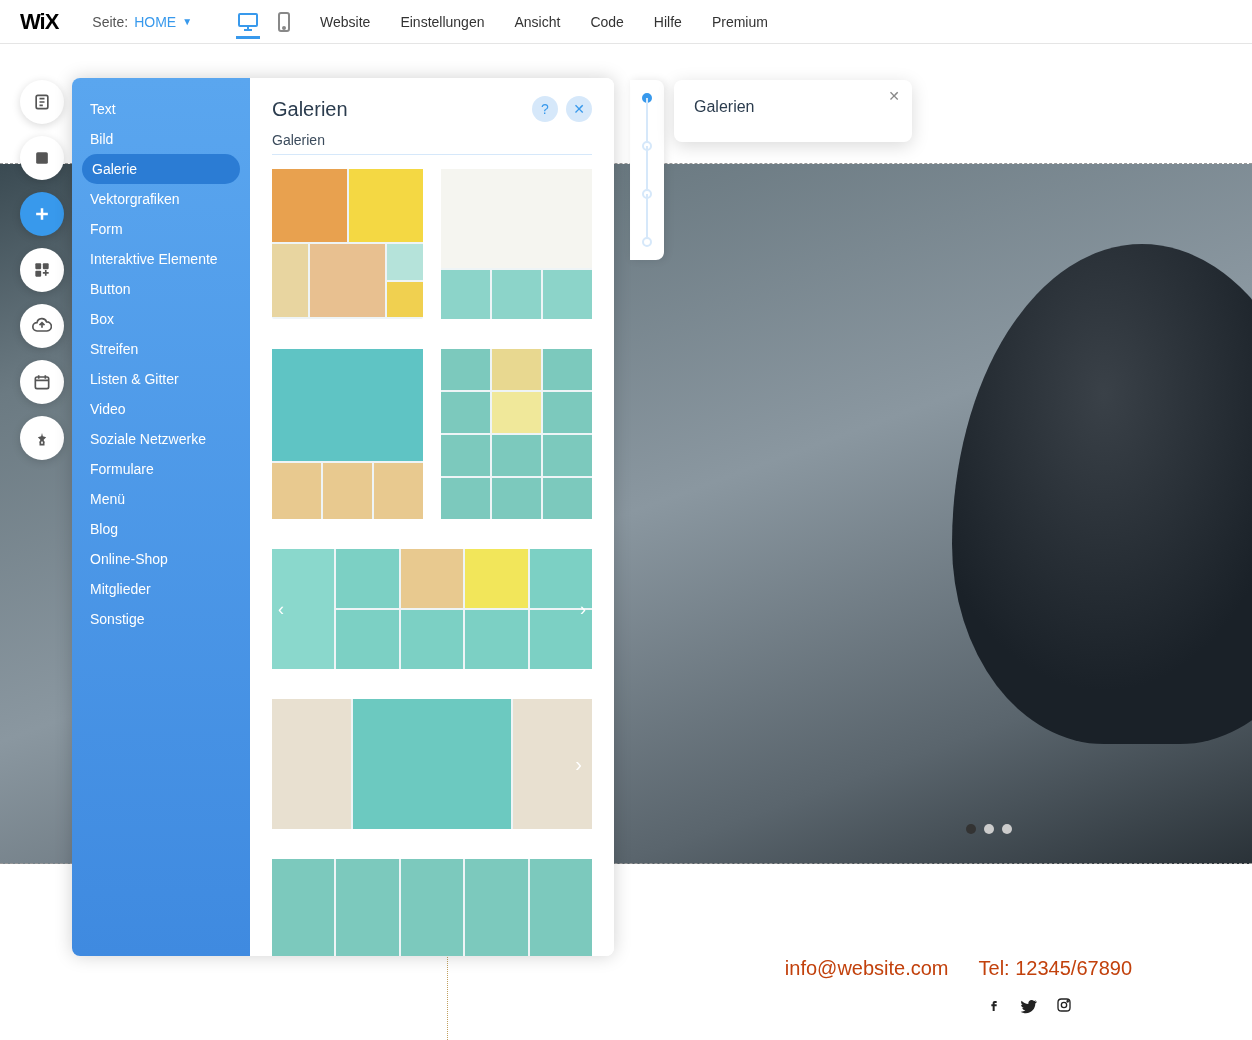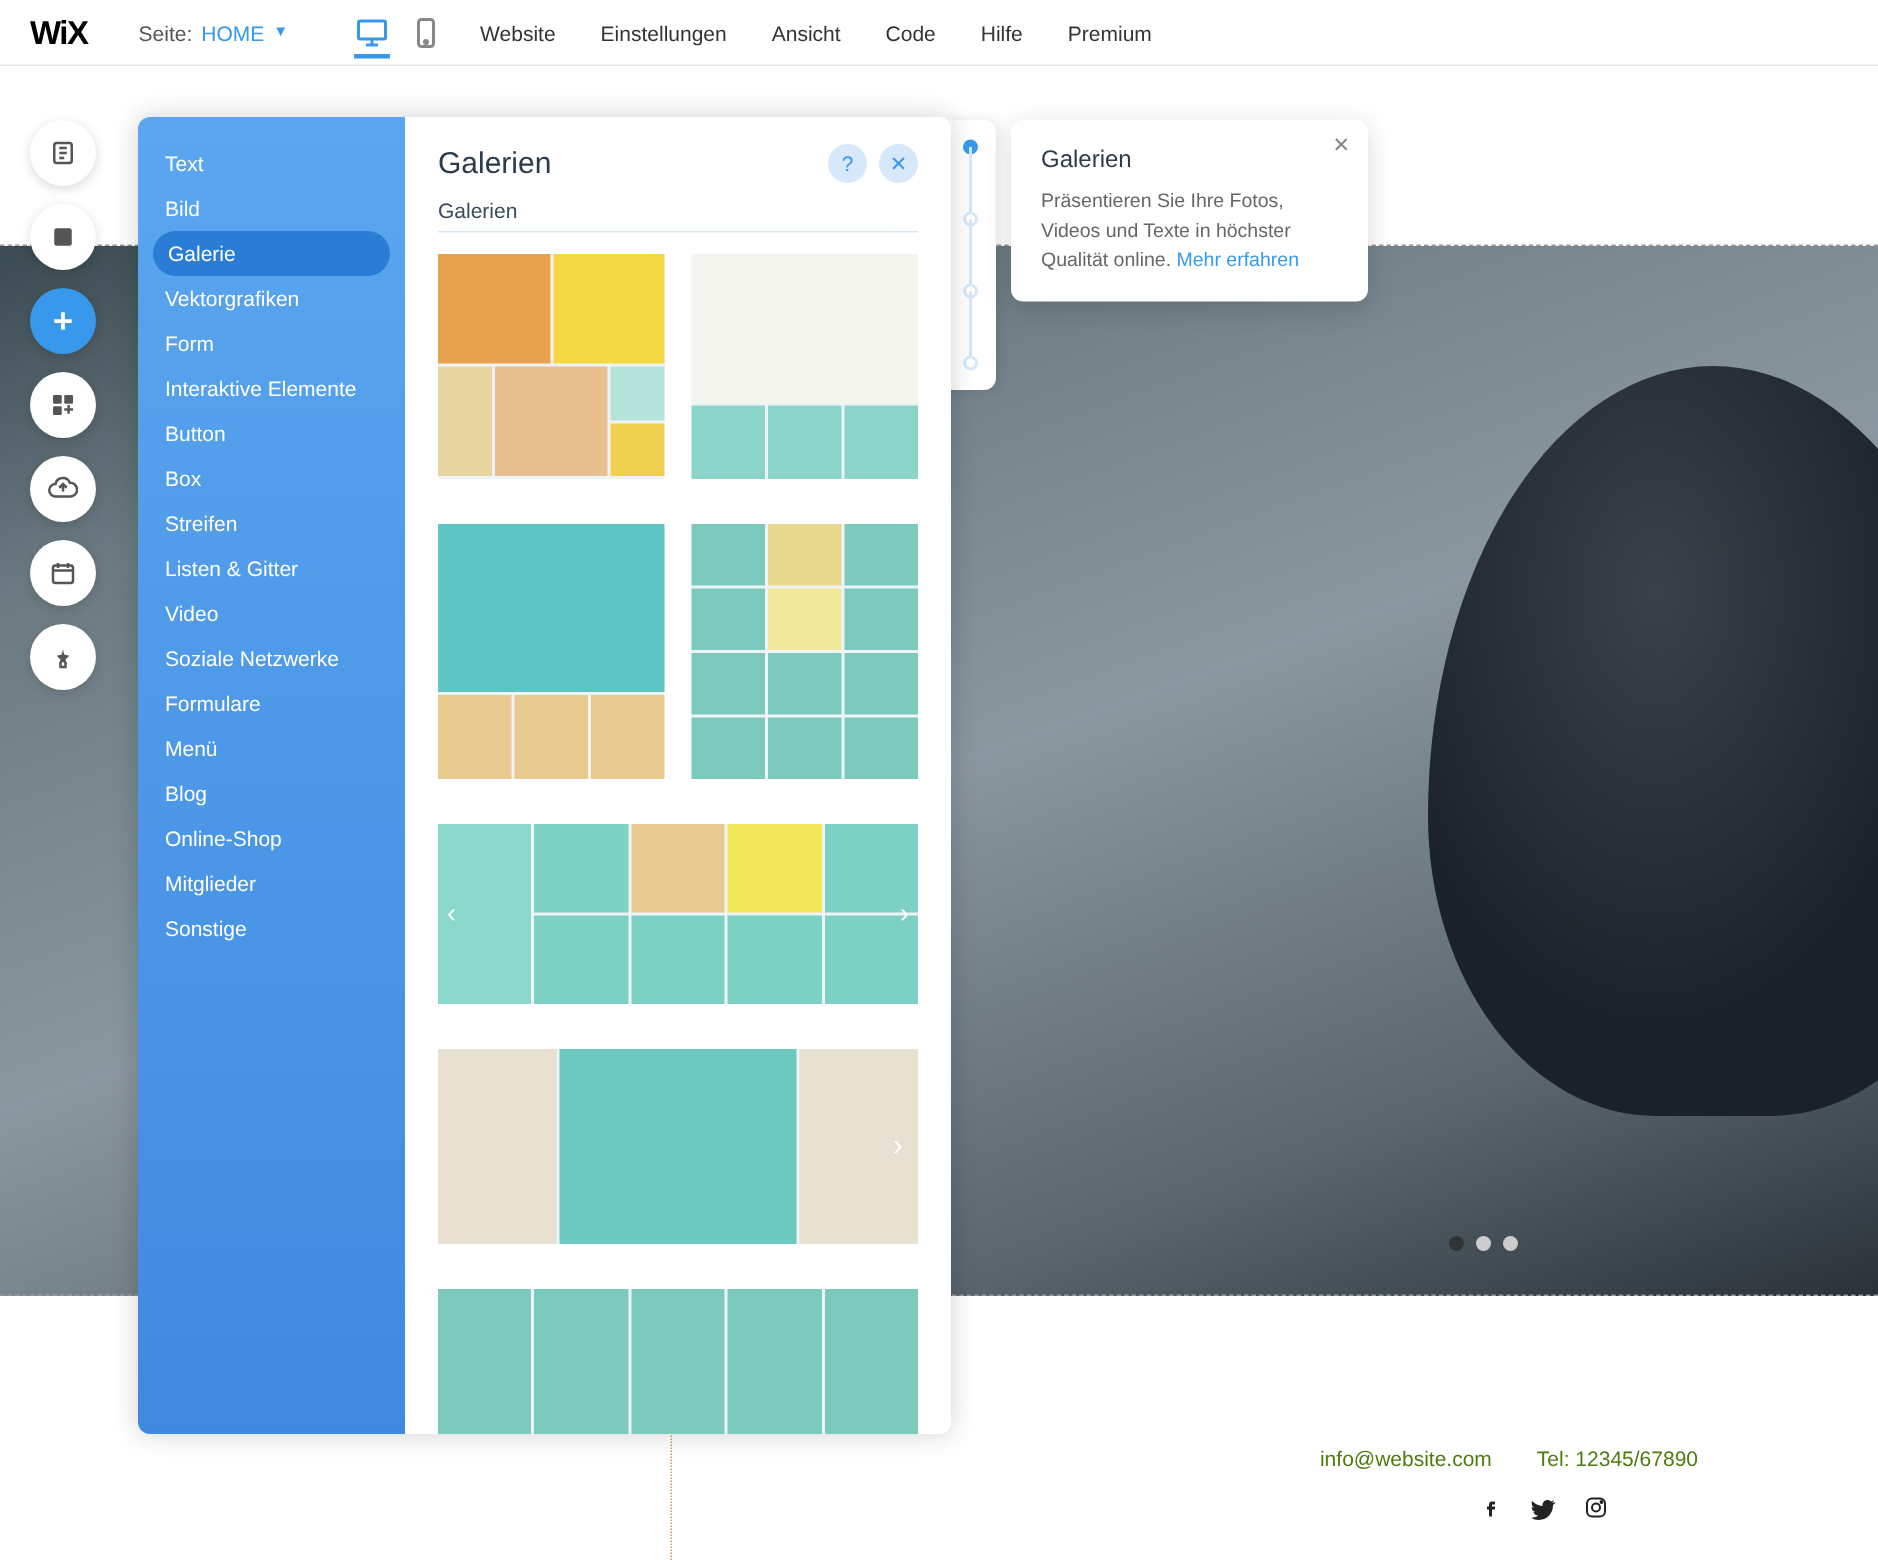--- a/index.html
+++ b/index.html
@@ -28,21 +28,21 @@
 .dots .dot { width: 10px; height: 10px; border-radius: 50%; background: #ccc; }
 .dots .dot.active { background: #333; }
 
 
 .left-rail { position: absolute; top: 80px; left: 20px; display: flex; flex-direction: column; gap: 12px; z-index: 5; }
 .rail-btn { width: 44px; height: 44px; border-radius: 50%; background: #fff; box-shadow: 0 2px 8px rgba(0,0,0,0.15); display: flex; align-items: center; justify-content: center; cursor: pointer; color: #555; }
 .rail-btn.active { background: #3899ec; color: #fff; }
 .rail-btn svg { width: 20px; height: 20px; }
 
 
-.add-panel { position: absolute; top: 78px; left: 92px; display: flex; box-shadow: 0 0 18px rgba(0,0,0,0.18); border-radius: 8px; overflow: hidden; z-index: 10; height: 878px; }
+.add-panel { position: absolute; top: 78px; left: 72px; display: flex; box-shadow: 0 0 18px rgba(0,0,0,0.18); border-radius: 8px; overflow: hidden; z-index: 10; height: 878px; }
 .categories { width: 178px; background: #3f93e8; background: linear-gradient(180deg, #5aa6ef 0%, #3f8ae0 100%); padding: 16px 0; overflow-y: auto; }
 .cat-item { padding: 7px 18px; color: #fff; font-size: 14px; cursor: pointer; }
 .cat-item.selected { background: #2b7cd4; border-radius: 16px; margin: 0 10px; padding: 7px 10px; }
 .gallery-pane { width: 364px; background: #fff; display: flex; flex-direction: column; }
 .gallery-header { padding: 18px 22px 10px; display: flex; align-items: center; justify-content: space-between; }
 .gallery-header h2 { font-size: 20px; font-weight: 400; color: #2b3c4e; }
 .header-icons { display: flex; gap: 8px; }
 .circle-btn { width: 26px; height: 26px; border-radius: 50%; background: #d6e8fa; color: #3899ec; display: flex; align-items: center; justify-content: center; font-size: 14px; cursor: pointer; }
 .sub-label { padding: 0 22px 6px; font-size: 14px; color: #3b4b5c; border-bottom: 1px solid #d6e8fa; margin: 0 22px 14px; padding-left: 0; padding-right: 0; }
 .thumbs { padding: 0 22px 20px; overflow-y: auto; flex: 1; display: flex; flex-direction: column; gap: 30px; }
@@ -91,21 +91,21 @@
 .timeline .node.active { background: #3899ec; border-color: #3899ec; }
 
 
 .tooltip { position: absolute; top: 80px; left: 674px; width: 238px; background: #fff; border-radius: 8px; box-shadow: 0 4px 18px rgba(0,0,0,0.15); padding: 18px 20px; z-index: 11; }
 .tooltip .close { position: absolute; top: 8px; right: 12px; color: #888; cursor: pointer; font-size: 14px; }
 .tooltip h3 { font-size: 16px; color: #2b3c4e; font-weight: 500; margin-bottom: 8px; }
 .tooltip p { font-size: 13px; color: #666; line-height: 1.5; }
 .tooltip a { color: #3899ec; text-decoration: none; }
 
 
-.footer { position: absolute; bottom: 60px; right: 120px; display: flex; gap: 30px; font-size: 14px; color: #4d7c0f; }
+.footer { position: absolute; bottom: 60px; right: 120px; display: flex; gap: 30px; font-size: 20px; color: #c2410c; }
 .social { position: absolute; bottom: 20px; right: 180px; display: flex; gap: 18px; color: #222; font-size: 18px; }
 
 
 .vguide { position: absolute; top: 44px; bottom: 0; left: 447px; width: 1px; border-left: 1px dotted #c0a060; z-index: 1; }
 </style>
 </head>
 <body>
 
 <div class="topbar">
   <span class="logo">WiX</span>
@@ -323,16 +323,13 @@
   <div class="node"></div>
   <div class="line"></div>
   <div class="node"></div>
   <div class="line"></div>
   <div class="node"></div>
 </div>
 
 <div class="tooltip">
   <span class="close">✕</span>
   <h3>Galerien</h3>
-  <p>
-    <span>Präsentieren Sie Ihre Fotos, Videos und Texte in höchster Qualität online. </span><a href="#">Mehr erfahren</a>
-  </p>
 </div>
 
 </body></html>

